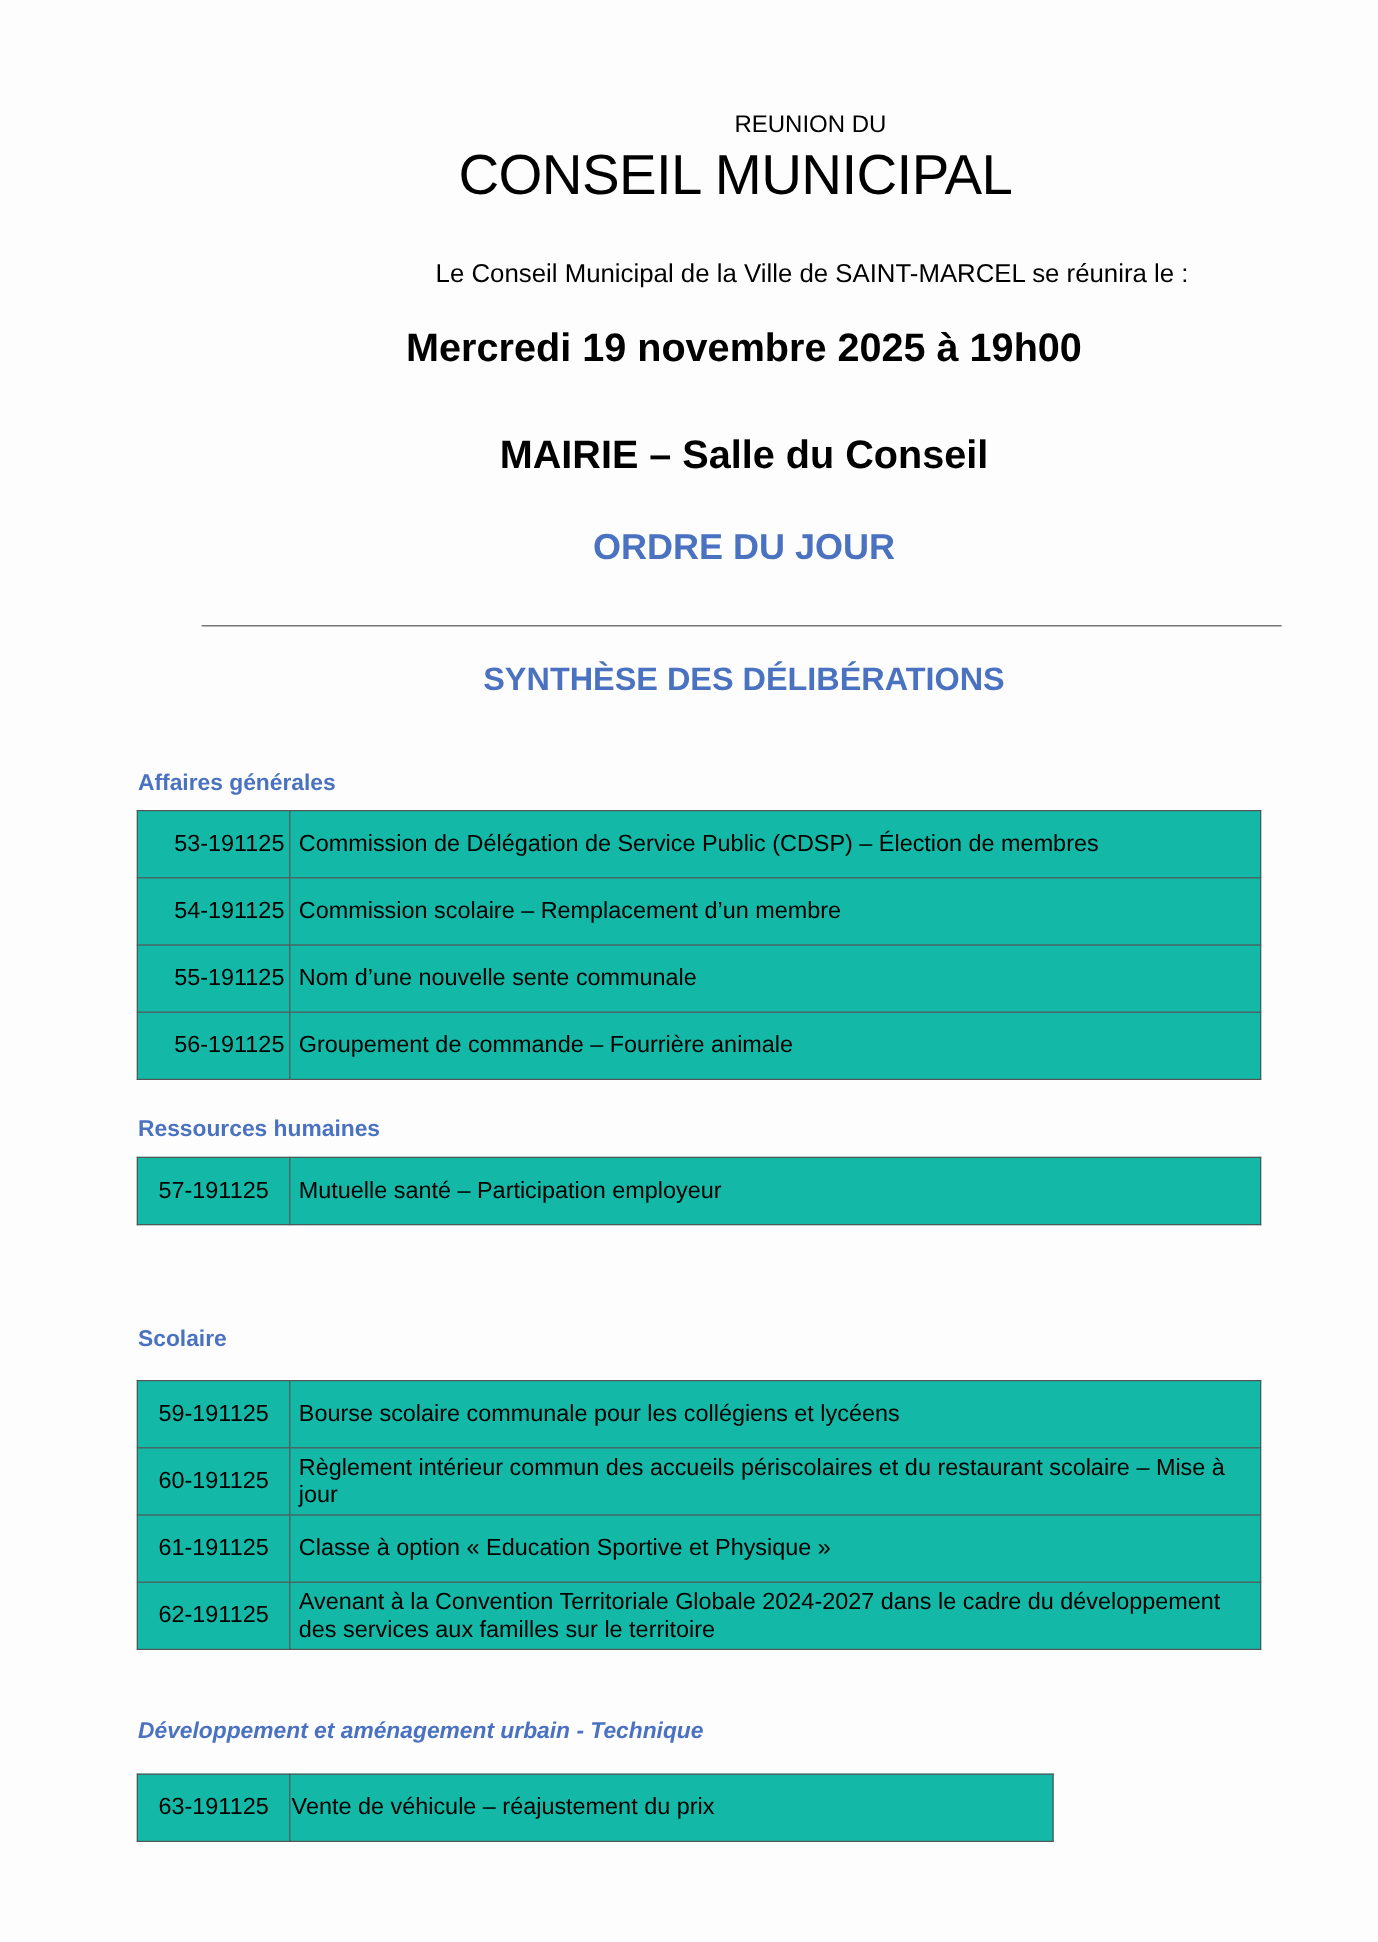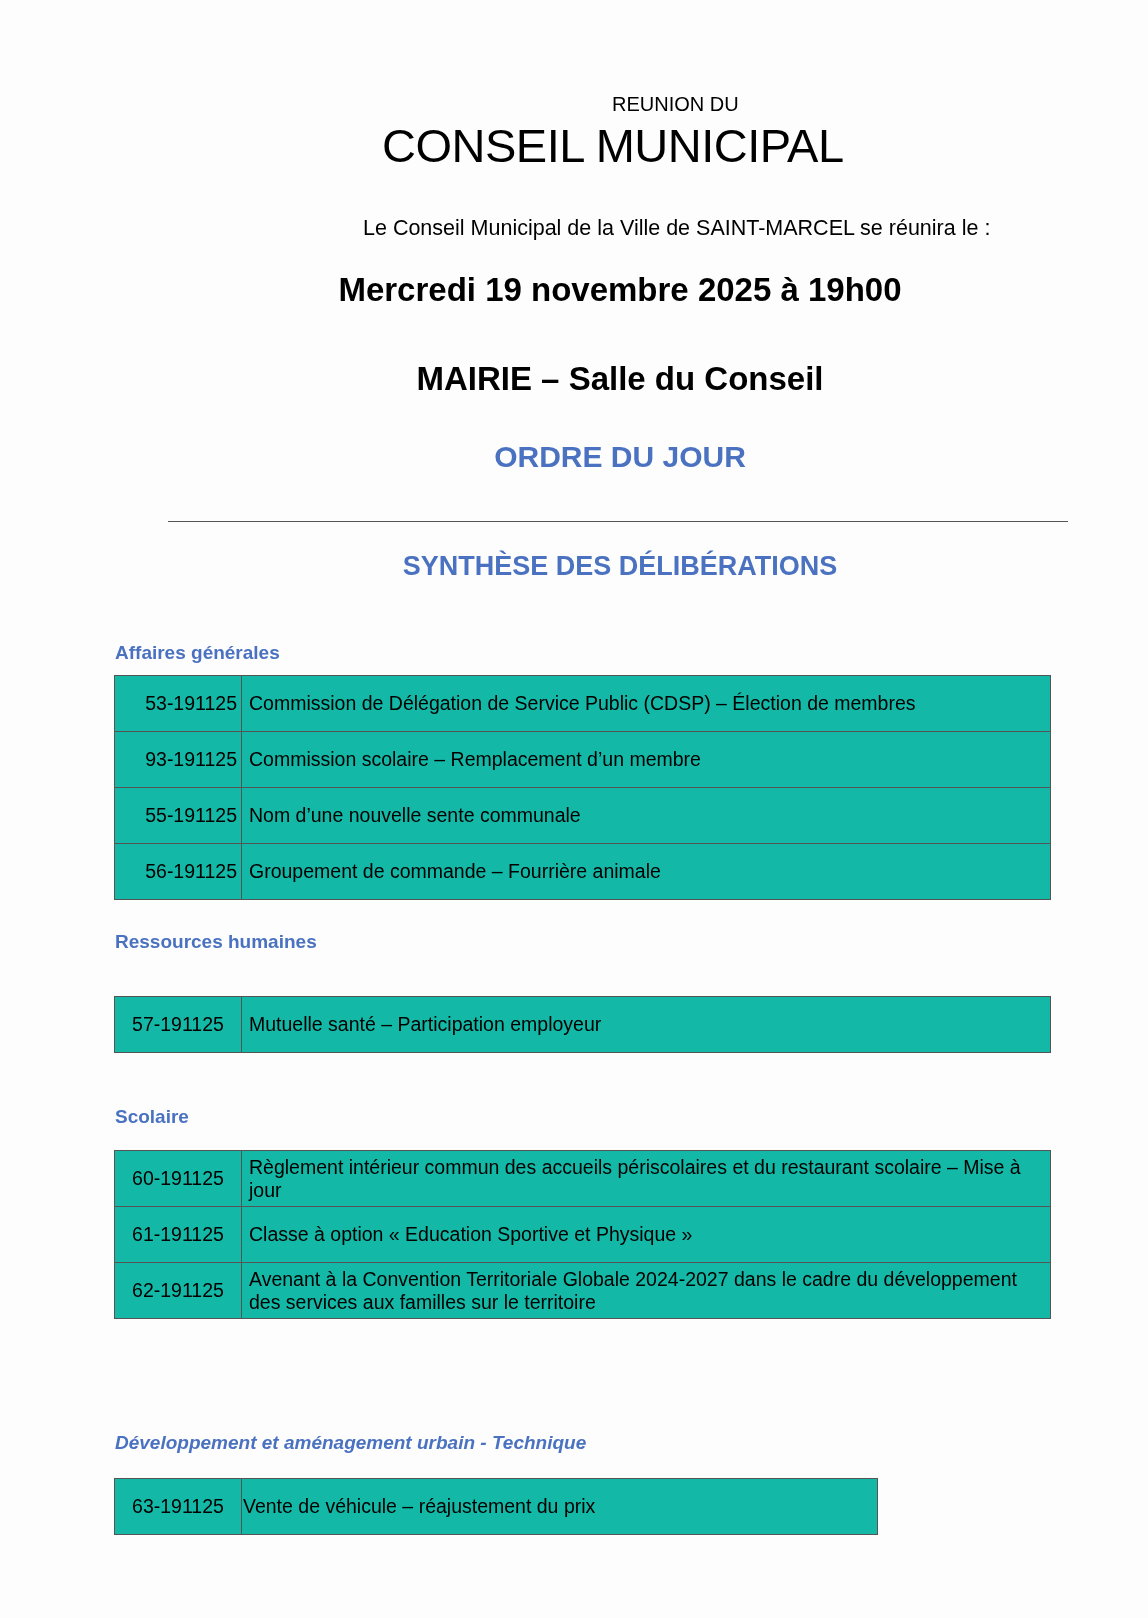--- a/index.html
+++ b/index.html
@@ -54,47 +54,51 @@
   <div class="synthese">SYNTHÈSE DES DÉLIBÉRATIONS</div>
 
   <div class="section-title" style="top:642px;">Affaires générales</div>
   <table class="agenda" style="top:675px; width:937px;">
     <tbody>
         <tr>
       <td class="num right">53-191125</td>
       <td class="txt">Commission de Délégation de Service Public (CDSP) – Élection de membres</td>
     </tr>
     <tr>
-      <td class="num right">93-191125</td>
+      <td class="num right">54-191125</td>
       <td class="txt">Commission scolaire – Remplacement d’un membre</td>
     </tr>
     <tr>
       <td class="num right">55-191125</td>
       <td class="txt">Nom d’une nouvelle sente communale</td>
     </tr>
     <tr>
       <td class="num right">56-191125</td>
       <td class="txt">Groupement de commande – Fourrière animale</td>
     </tr>
   </tbody>
     </table>
 
   <div class="section-title" style="top:931px;">Ressources humaines</div>
-  <table class="agenda" style="top:964px; width:937px;margin-top:32px;">
+  <table class="agenda" style="top:964px; width:937px;">
     <tbody>
         <tr>
       <td class="num">57-191125</td>
       <td class="txt">Mutuelle santé – Participation employeur</td>
     </tr>
   </tbody>
     </table>
 
   <div class="section-title" style="top:1106px;">Scolaire</div>
   <table class="agenda" style="top:1150px; width:937px;">
     <tbody>
+        <tr>
+      <td class="num">59-191125</td>
+      <td class="txt">Bourse scolaire communale pour les collégiens et lycéens</td>
+    </tr>
     <tr>
       <td class="num">60-191125</td>
       <td class="txt">Règlement intérieur commun des accueils périscolaires et du restaurant scolaire – Mise à jour</td>
     </tr>
     <tr>
       <td class="num">61-191125</td>
       <td class="txt">Classe à option « Education Sportive et Physique »</td>
     </tr>
     <tr>
       <td class="num">62-191125</td>

